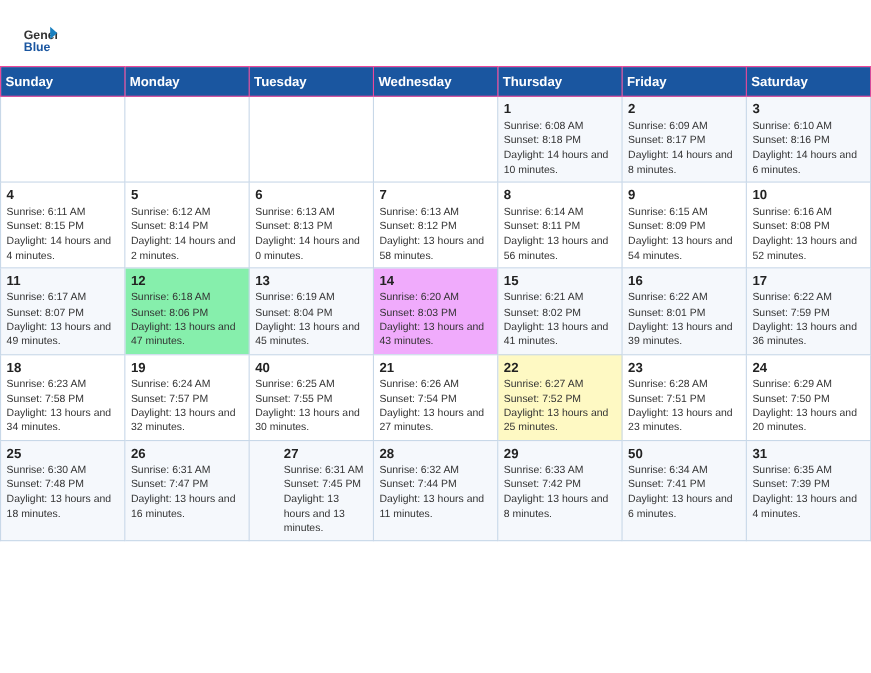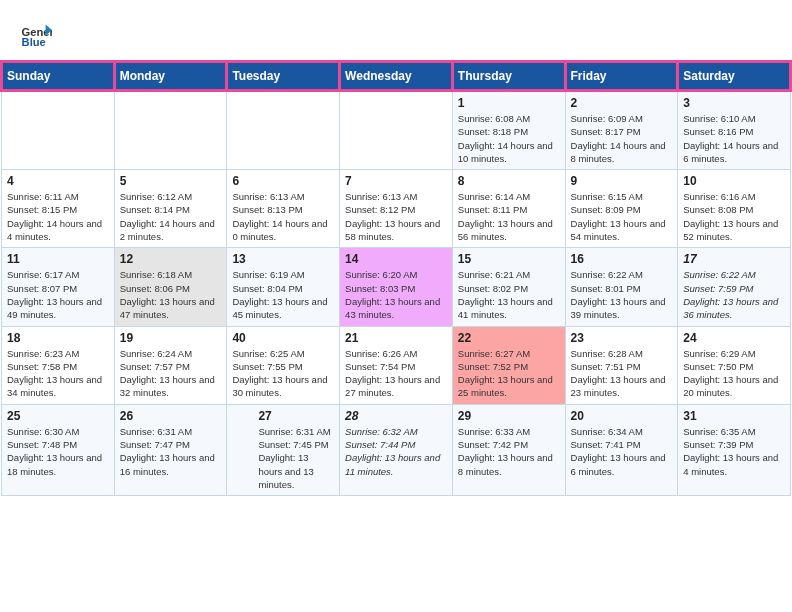--- a/index.html
+++ b/index.html
@@ -44,21 +44,21 @@
       margin: 0;
       padding: 0 0px;
     }
     .calendar th {
       background: #1a56a0;
       color: #fff;
       font-size: 12px;
       font-weight: bold;
       padding: 6px 4px;
       text-align: left;
-      border: 3px solid #ec4899;
+      border: 1px solid #ec4899;
     }
     .calendar td {
       border: 1px solid #c8d8e8;
       vertical-align: top;
       padding: 4px 5px;
       font-size: 10px;
       color: #333;
       width: calc(100% / 7);
       min-height: 80px;
       background: #fff;
@@ -189,21 +189,21 @@
         </td>
       </tr>
       <tr>
         <td style="background: rgb(245, 248, 252);">
           <span class="day-num">11</span>
           <div class="day-info">Sunrise: 6:17 AM
 Sunset: 8:07 PM
 Daylight: 13 hours
 and 49 minutes.</div>
         </td>
-        <td style="background: #e5e5e5;">
+        <td style="background: #86efac;">
           <span class="day-num">12</span>
           <div class="day-info">Sunrise: 6:18 AM
 Sunset: 8:06 PM
 Daylight: 13 hours
 and 47 minutes.</div>
         </td>
         <td style="background: rgb(245, 248, 252);">
           <span class="day-num">13</span>
           <div class="day-info">Sunrise: 6:19 AM
 Sunset: 8:04 PM
@@ -224,21 +224,21 @@
 Daylight: 13 hours
 and 41 minutes.</div>
         </td>
         <td style="background: rgb(245, 248, 252);">
           <span class="day-num">16</span>
           <div class="day-info">Sunrise: 6:22 AM
 Sunset: 8:01 PM
 Daylight: 13 hours
 and 39 minutes.</div>
         </td>
-        <td style="background: rgb(245, 248, 252); font-style: italic;">
+        <td style="background: rgb(245, 248, 252);">
           <span class="day-num">17</span>
           <div class="day-info">Sunrise: 6:22 AM
 Sunset: 7:59 PM
 Daylight: 13 hours
 and 36 minutes.</div>
         </td>
       </tr>
       <tr>
         <td style="background: rgb(255, 255, 255);">
           <span class="day-num">18</span>
@@ -261,21 +261,21 @@
 Daylight: 13 hours
 and 30 minutes.</div>
         </td>
         <td style="background: rgb(255, 255, 255);">
           <span class="day-num">21</span>
           <div class="day-info">Sunrise: 6:26 AM
 Sunset: 7:54 PM
 Daylight: 13 hours
 and 27 minutes.</div>
         </td>
-        <td style="background: #fca5a5;">
+        <td style="background: #fef9c3;">
           <span class="day-num">22</span>
           <div class="day-info">Sunrise: 6:27 AM
 Sunset: 7:52 PM
 Daylight: 13 hours
 and 25 minutes.</div>
         </td>
         <td style="background: rgb(255, 255, 255);">
           <span class="day-num">23</span>
           <div class="day-info">Sunrise: 6:28 AM
 Sunset: 7:51 PM
@@ -305,36 +305,36 @@
 Daylight: 13 hours
 and 16 minutes.</div>
         </td>
         <td style="background: rgb(245, 248, 252); padding-left: 31px;">
           <span class="day-num">27</span>
           <div class="day-info">Sunrise: 6:31 AM
 Sunset: 7:45 PM
 Daylight: 13 hours
 and 13 minutes.</div>
         </td>
-        <td style="background: rgb(245, 248, 252); font-style: italic;">
+        <td style="background: rgb(245, 248, 252);">
           <span class="day-num">28</span>
           <div class="day-info">Sunrise: 6:32 AM
 Sunset: 7:44 PM
 Daylight: 13 hours
 and 11 minutes.</div>
         </td>
         <td style="background: rgb(245, 248, 252);">
           <span class="day-num">29</span>
           <div class="day-info">Sunrise: 6:33 AM
 Sunset: 7:42 PM
 Daylight: 13 hours
 and 8 minutes.</div>
         </td>
         <td style="background: rgb(245, 248, 252);">
-          <span class="day-num">20</span>
+          <span class="day-num">50</span>
           <div class="day-info">Sunrise: 6:34 AM
 Sunset: 7:41 PM
 Daylight: 13 hours
 and 6 minutes.</div>
         </td>
         <td style="background: rgb(245, 248, 252);">
           <span class="day-num">31</span>
           <div class="day-info">Sunrise: 6:35 AM
 Sunset: 7:39 PM
 Daylight: 13 hours

